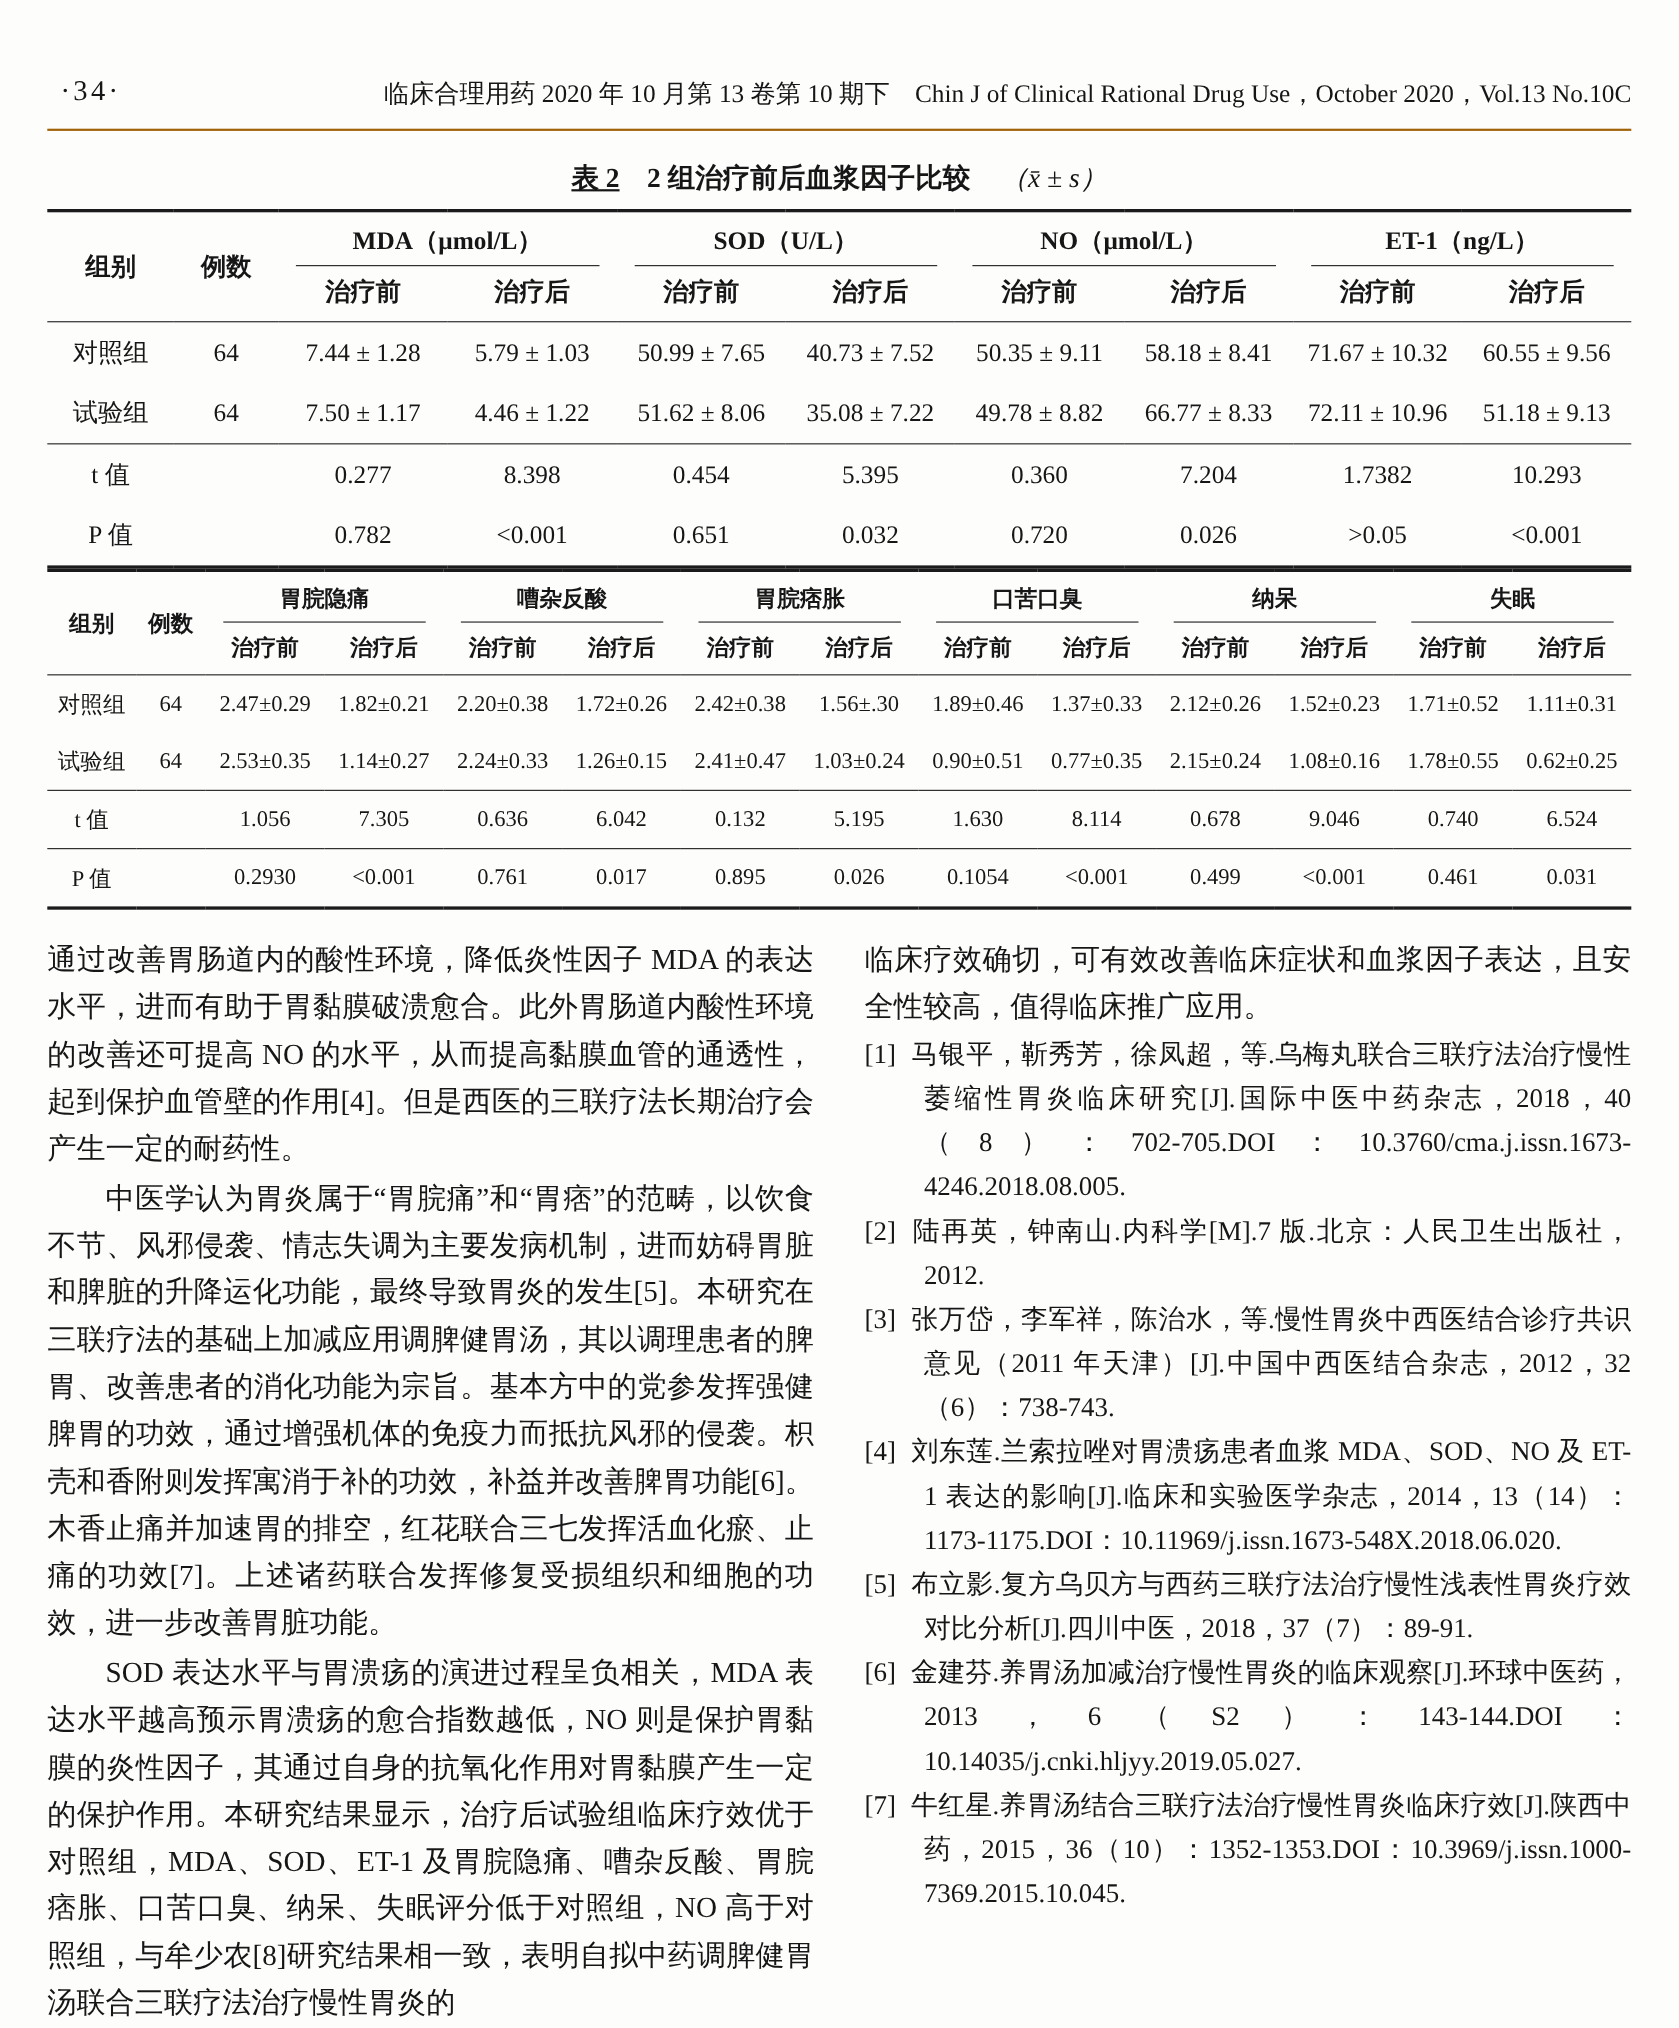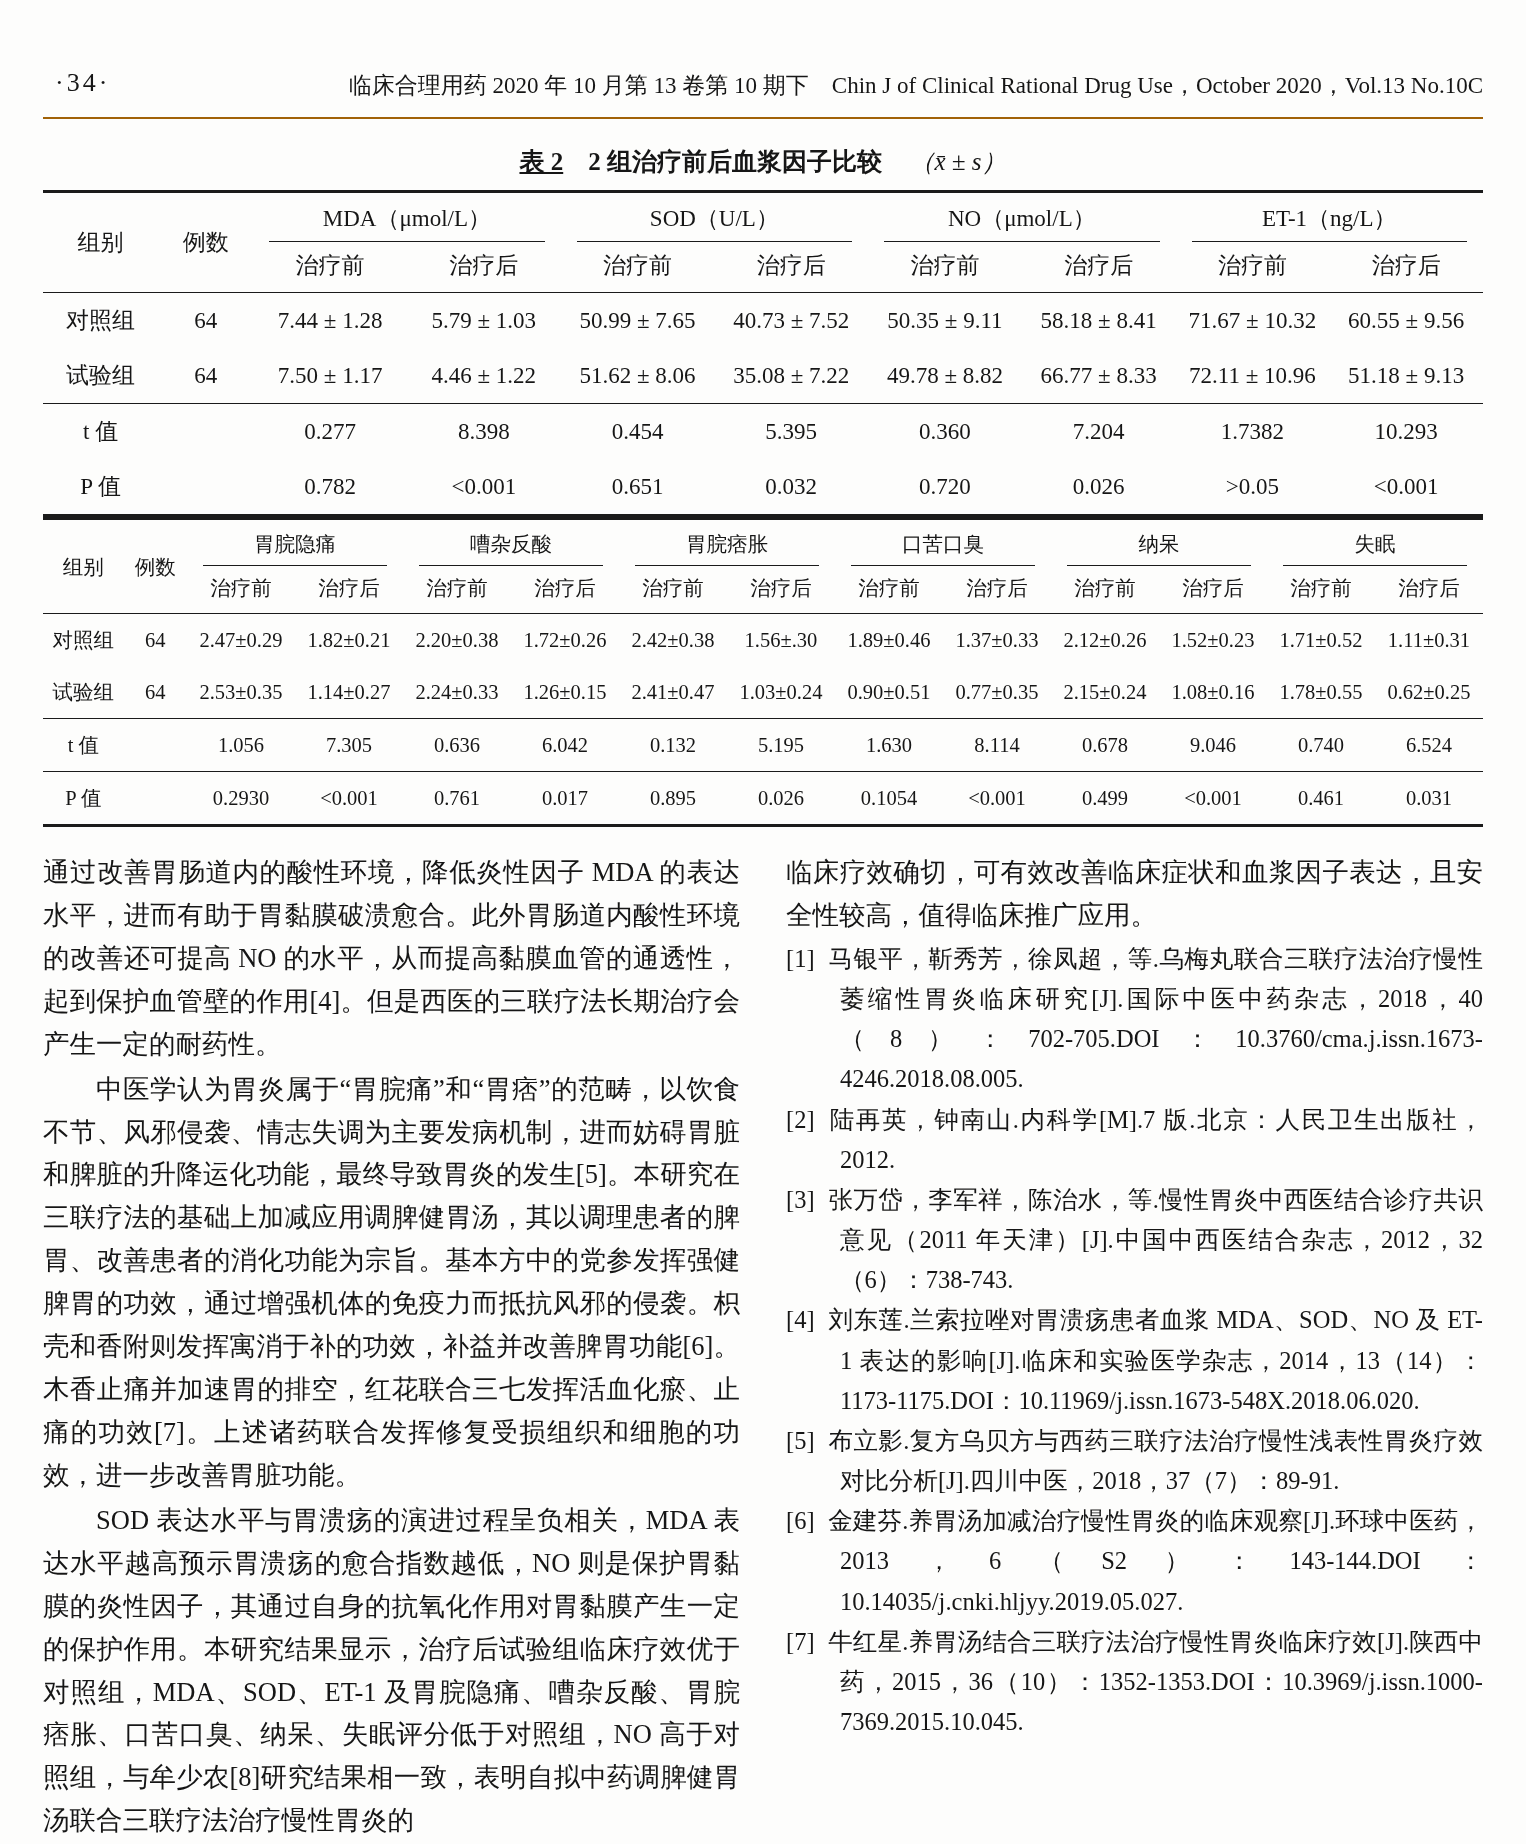--- a/index.html
+++ b/index.html
@@ -19,21 +19,21 @@
   .tcap{text-align:center;font-size:25px;margin:26px 0 12px 0;}
   .tcap .cap-lbl{font-weight:bold;text-decoration:underline;}
   .tcap .cap-t{font-weight:bold;margin-left:1em;text-align:right;}
   .tcap .cap-note{font-style:italic;margin-left:1.1em;}
 
   
   table.tbl{width:100%;border-collapse:collapse;text-align:center;
     border-top:3px solid #1b1b1b;border-bottom:3px solid #1b1b1b;}
   .t2{font-size:23px;}
   .t3{font-size:20.5px;}
-  .tbl th{font-weight:normal;vertical-align:middle;}
+  .tbl th{font-weight:bold;vertical-align:middle;}
   .tbl th.lbl{border-bottom:1.5px solid #1b1b1b;padding:6px 2px;margin-top:17px;}
   .tbl th.grp{padding:10px 0 0 0;}
   .g-inner{display:block;margin:0 16px;padding-bottom:7px;border-bottom:1.5px solid #1b1b1b;}
   .tbl tr.sub th{border-bottom:1.5px solid #1b1b1b;padding:8px 2px 11px 2px;}
   .tbl tbody td{padding:12px 2px;}
   .tbl tr.rule-top td{border-top:1.2px solid #1b1b1b;}
 
   
   .bodytext{display:flex;gap:46px;margin-top:24px;}
   .colL,.colR{flex:1;min-width:0;}

